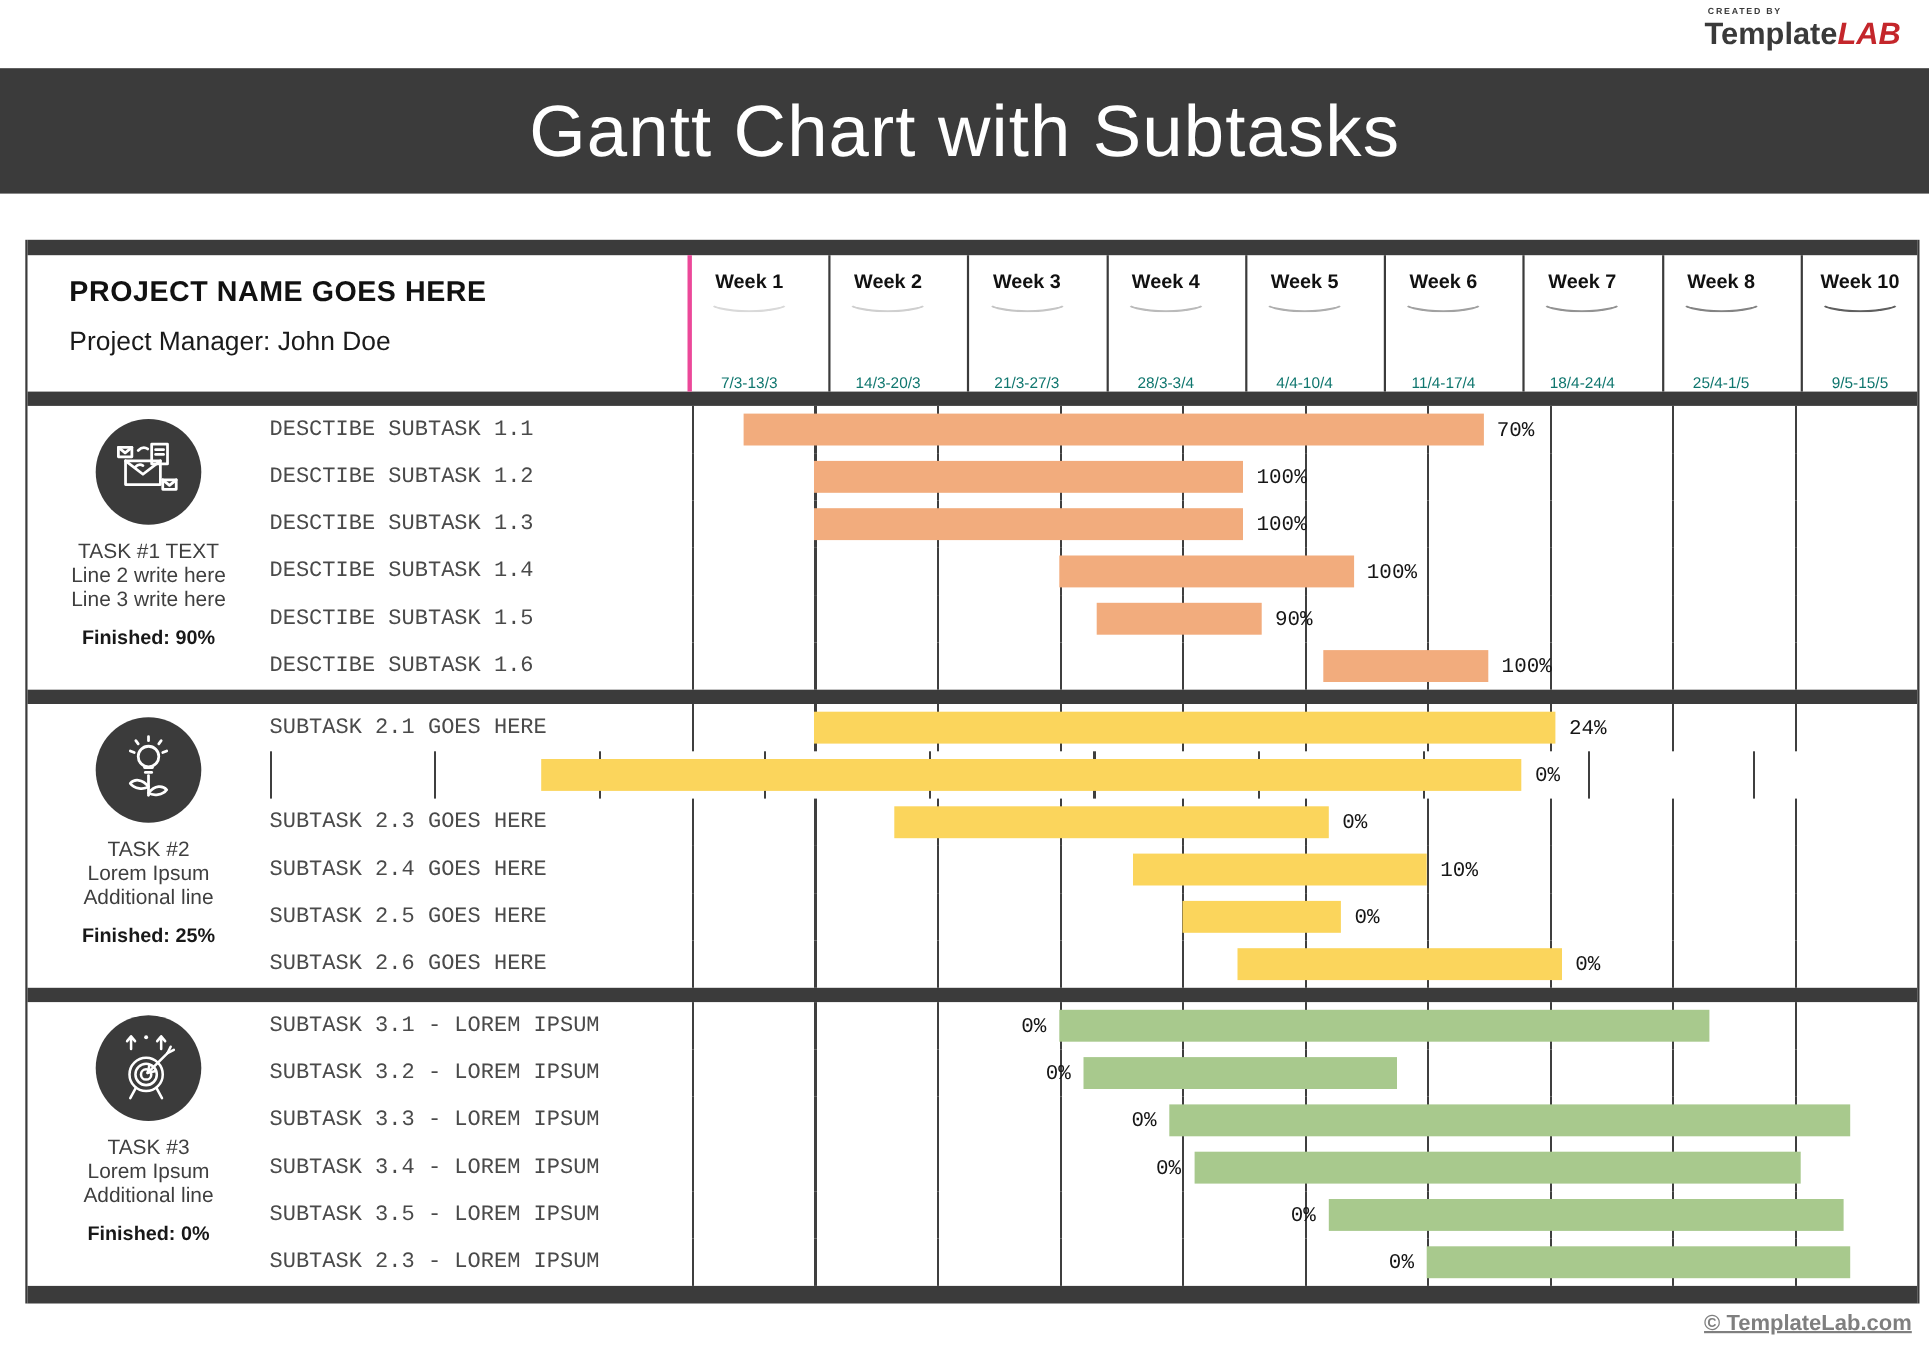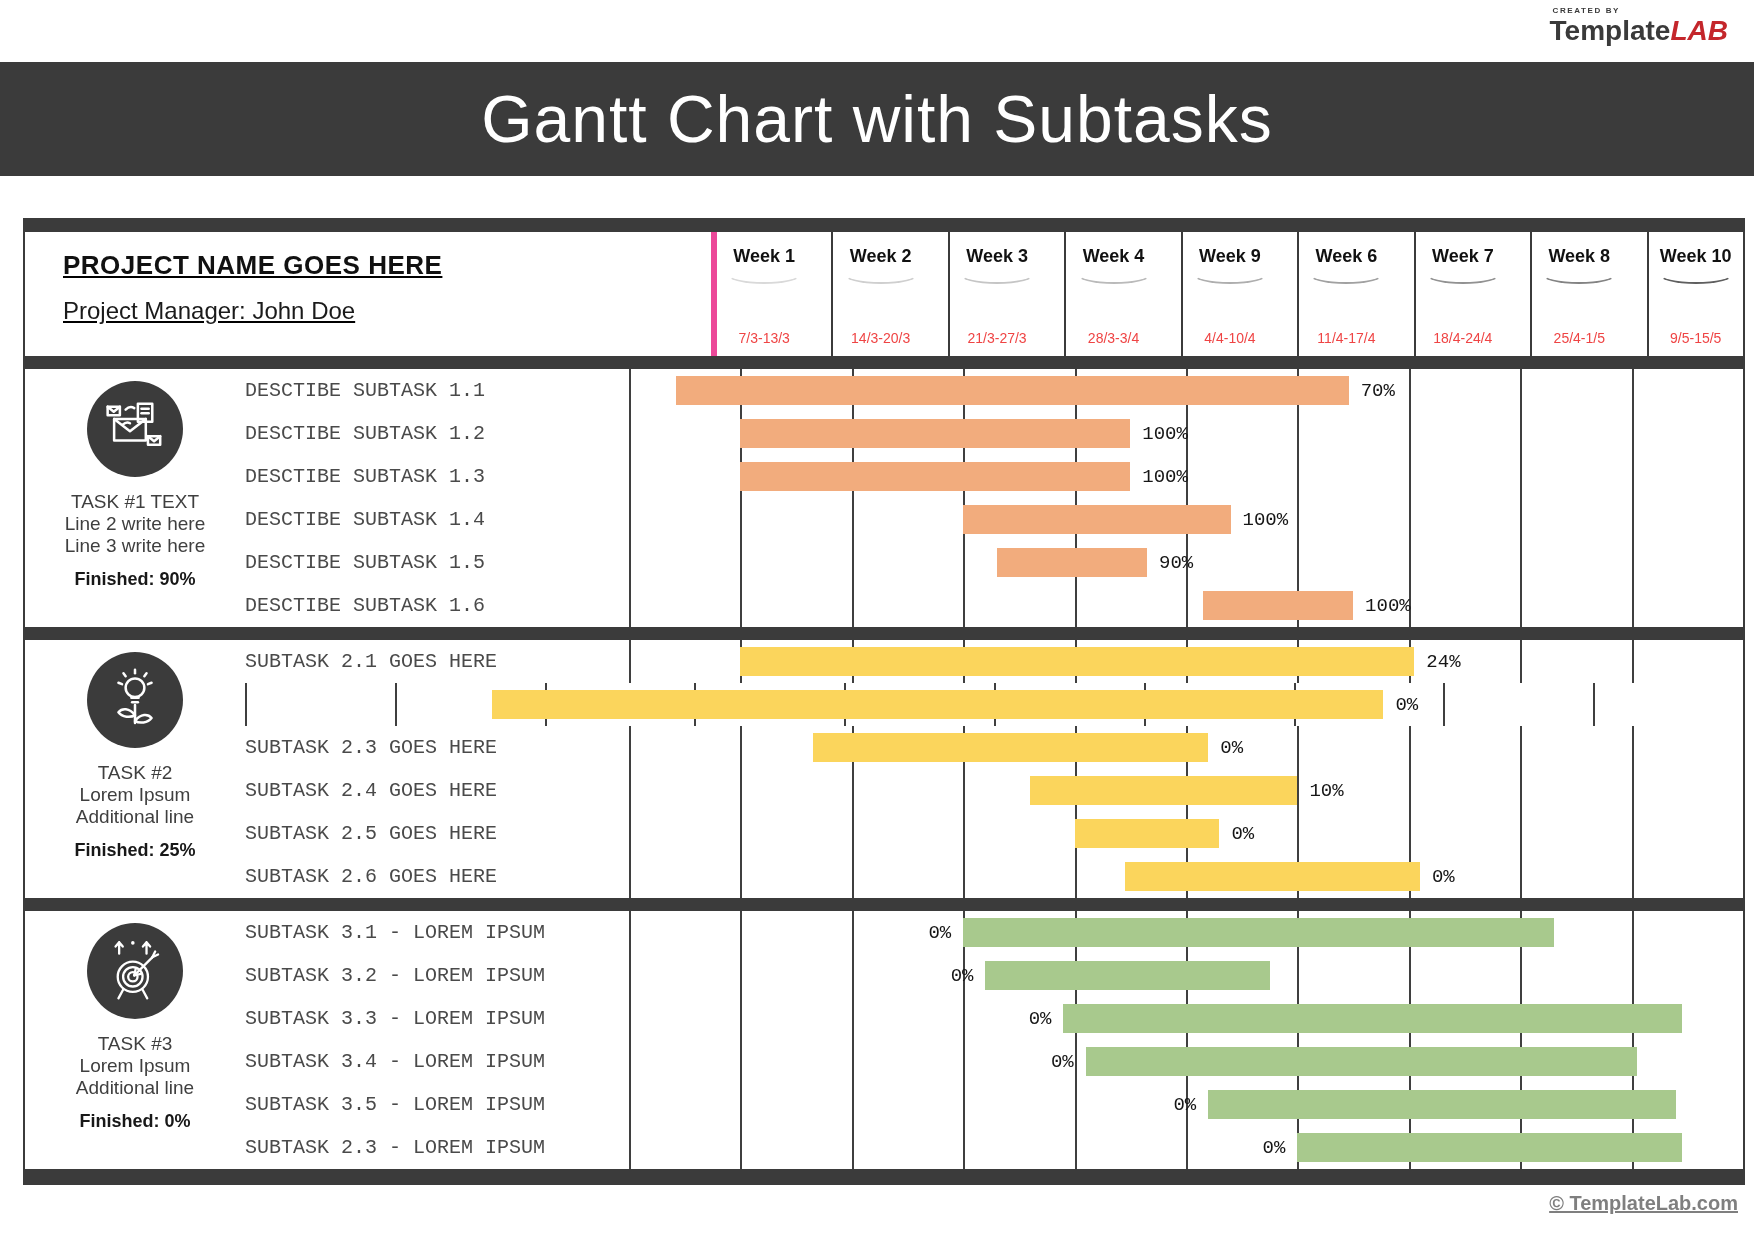--- a/index.html
+++ b/index.html
@@ -16,29 +16,29 @@
   .title-band{position:absolute;left:0;top:62px;width:1754px;height:114px;background:#3b3b3b;
     display:flex;align-items:center;justify-content:center;}
   .title-band h1{margin:0;color:#ffffff;font-size:66px;font-weight:400;letter-spacing:1px;}
   
   .gantt{position:absolute;left:23px;top:218px;width:1722px;box-sizing:border-box;
     border-left:2px solid #3b3b3b;border-right:2px solid #3b3b3b;background:#fff;}
   .hbar{height:14px;background:#3b3b3b;}
   .bbar{height:16px;background:#3b3b3b;}
   .divider{height:13px;background:#3b3b3b;}
   .header-row{display:flex;height:124px;}
-  .head-left{width:692px;box-sizing:border-box;border-right:6px solid #ec4899;padding:18px 0 0 38px;text-decoration:underline;}
+  .head-left{width:604px;box-sizing:border-box;border-right:4px solid #ec4899;padding:18px 0 0 38px;}
   .project-name{font-size:26px;font-weight:700;color:#111;letter-spacing:.5px;}
   .project-manager{font-size:24px;color:#1a1a1a;margin-top:16px;}
   .weeks-row{flex:1;display:flex;gap:20px;}
   .week-cell{flex:1;display:flex;flex-direction:column;align-items:center;box-sizing:border-box;}
   .week-cell + .week-cell{border-left:2px solid #3b3b3b;}
   .week-label{font-size:18px;font-weight:700;color:#111;margin-top:14px;white-space:nowrap;}
   .week-arc{width:72px;height:16px;border:2.5px solid transparent;border-radius:50%;margin-top:-3px;}
-  .week-dates{font-size:14px;color:#ef4444;margin-top:auto;margin-bottom:10px;white-space:nowrap;}
+  .week-dates{font-size:14px;color:#0f766e;margin-top:auto;white-space:nowrap;}
   
   .task-section{display:flex;height:258px;}
   .sec-left{width:220px;display:flex;flex-direction:column;align-items:center;
     padding-top:12px;box-sizing:border-box;text-align:center;}
   .icon-circle{width:96px;height:96px;border-radius:50%;background:#3b3b3b;
     display:flex;align-items:center;justify-content:center;flex:none;}
   .icon-circle svg{width:72px;height:72px;}
   .info{margin-top:14px;}
   .info-line{font-size:19px;color:#3f3f3f;line-height:22px;white-space:nowrap;}
   .finished{margin-top:12px;font-size:18px;font-weight:700;color:#181818;white-space:nowrap;}
@@ -88,21 +88,21 @@
           <div class="week-label">Week 3</div>
           <div class="week-arc" style="border-bottom-color: rgb(197, 197, 197);"></div>
           <div class="week-dates">21/3-27/3</div>
         </div>
         <div class="week-cell">
           <div class="week-label">Week 4</div>
           <div class="week-arc" style="border-bottom-color: rgb(186, 186, 186);"></div>
           <div class="week-dates">28/3-3/4</div>
         </div>
         <div class="week-cell">
-          <div class="week-label">Week 9</div>
+          <div class="week-label">Week 5</div>
           <div class="week-arc" style="border-bottom-color: rgb(174, 174, 174);"></div>
           <div class="week-dates">4/4-10/4</div>
         </div>
         <div class="week-cell">
           <div class="week-label">Week 6</div>
           <div class="week-arc" style="border-bottom-color: rgb(161, 161, 161);"></div>
           <div class="week-dates">11/4-17/4</div>
         </div>
         <div class="week-cell">
           <div class="week-label">Week 7</div>

